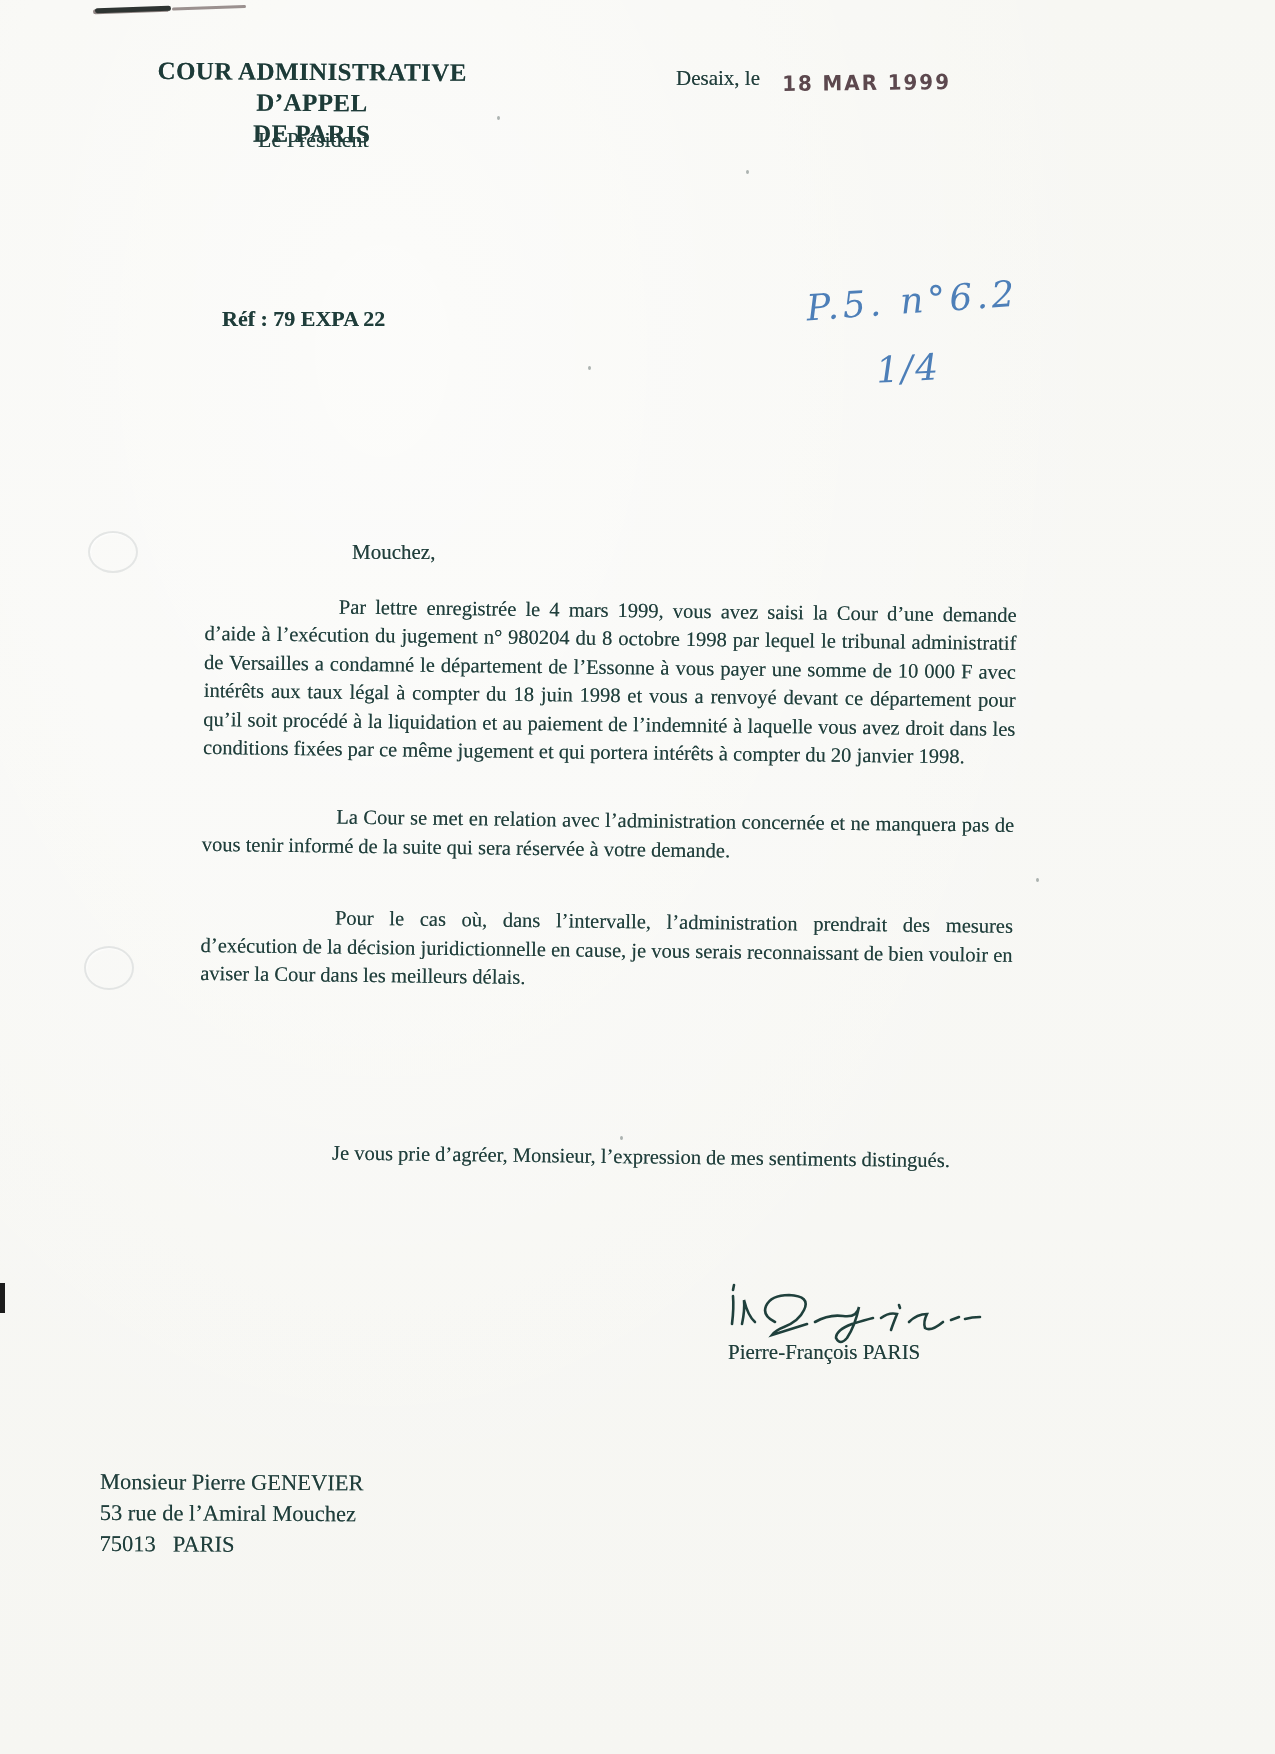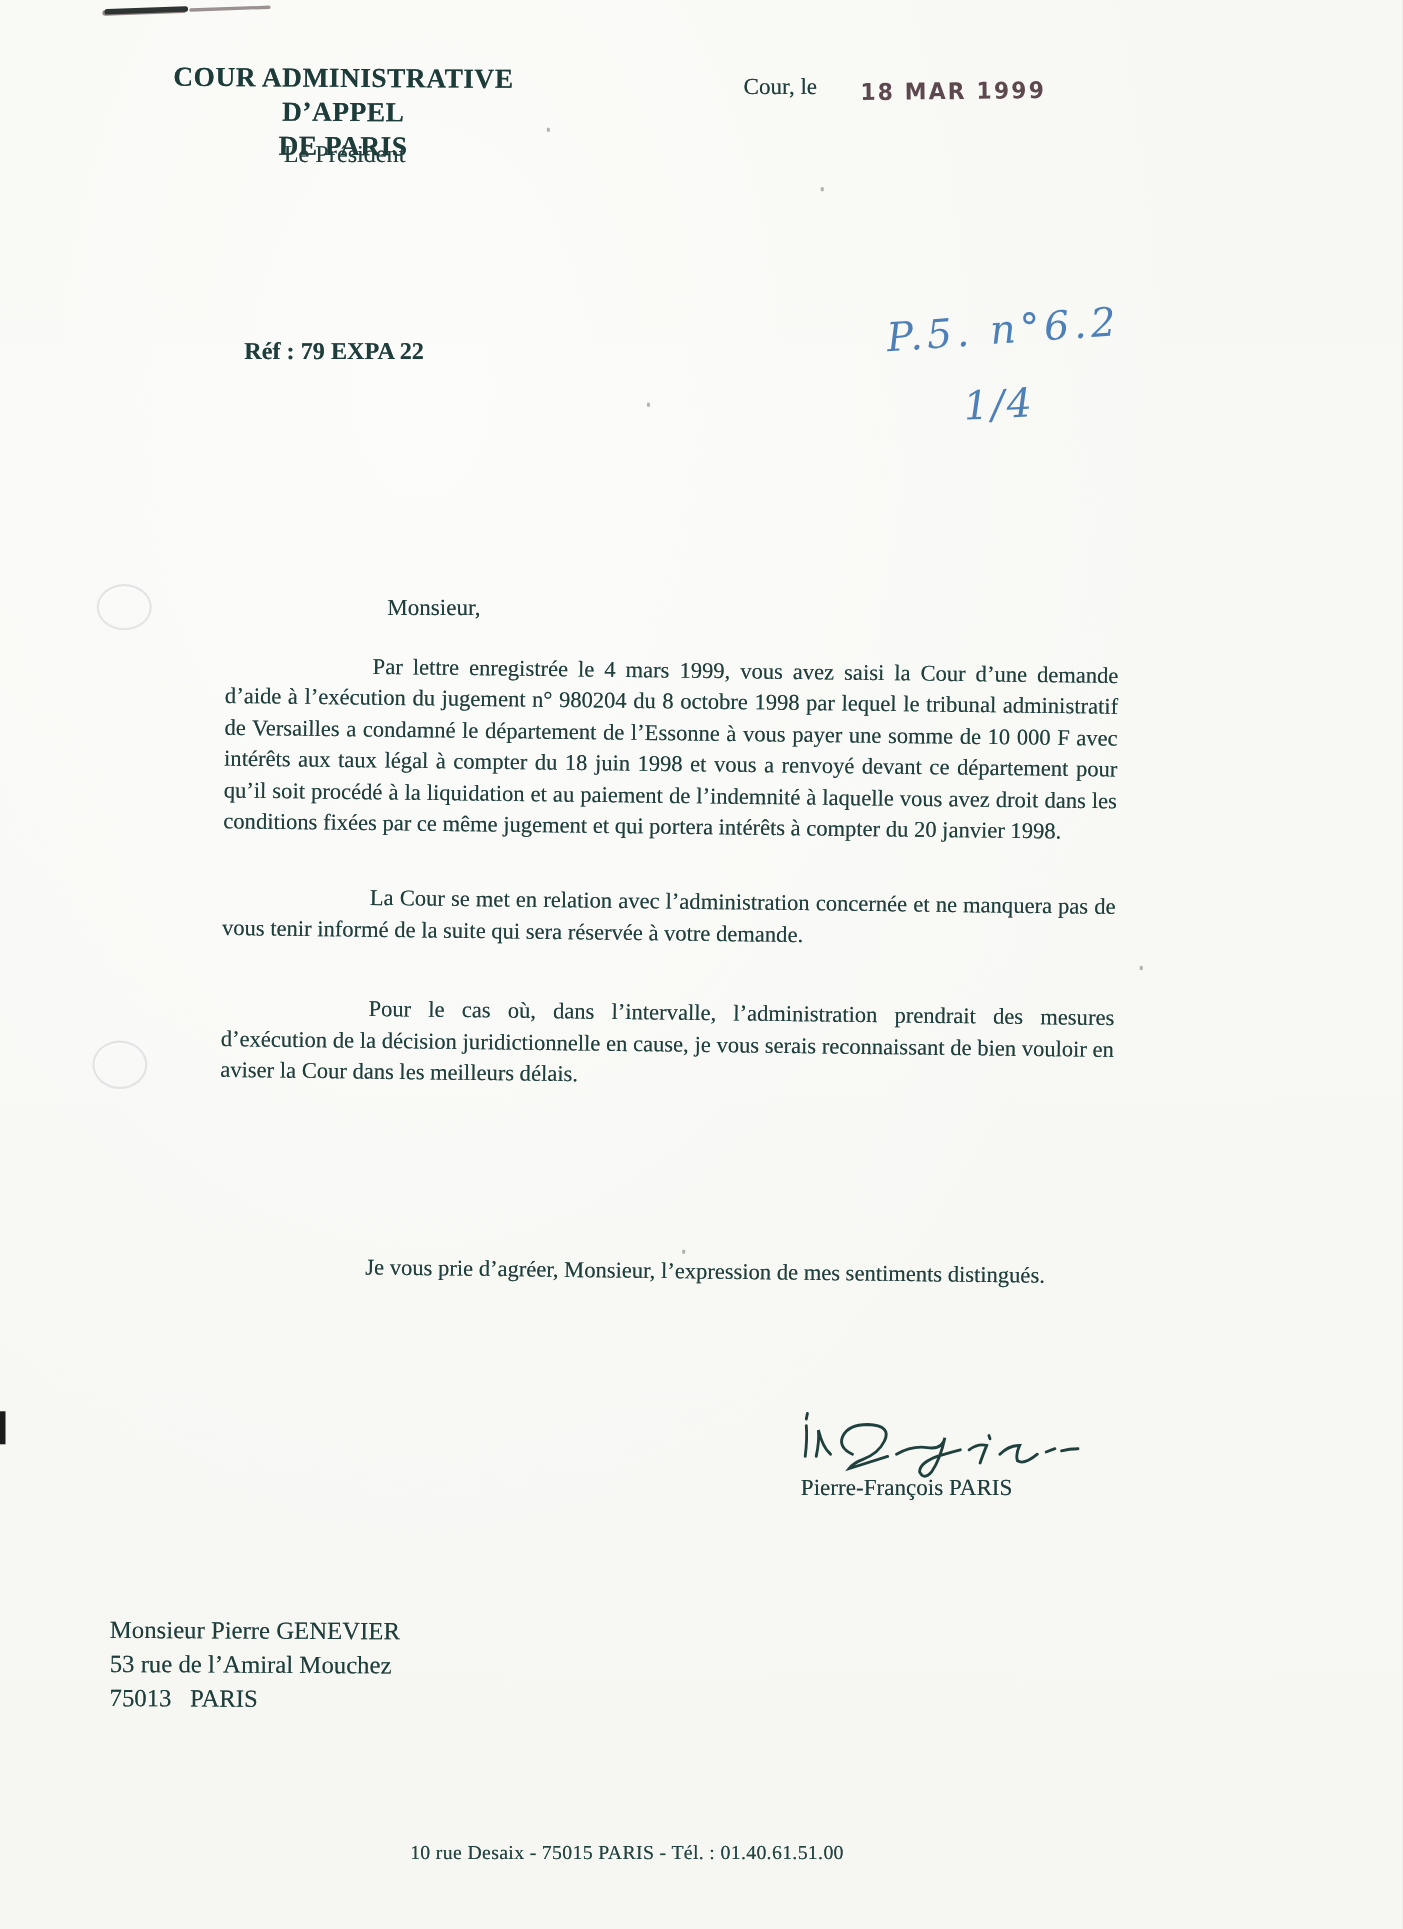--- a/index.html
+++ b/index.html
@@ -93,32 +93,32 @@
 
   <div class="staple"></div>
 
   <div class="org soft">
     <div>COUR ADMINISTRATIVE D’APPEL</div>
     <div>DE PARIS</div>
   </div>
 
   <div class="sender-title soft">Le Président</div>
 
-  <div class="place-date soft">Cour, le</div>
+  <div class="place-date soft">Desaix, le</div>
   <div class="date-stamp">18 MAR 1999</div>
 
   <div class="ref-line soft">Réf : 79 EXPA 22</div>
 
   <div class="hw hw-ref">P.5. n°6.2</div>
   <div class="hw hw-page">1/4</div>
 
   <div class="hole hole1"></div>
   <div class="hole hole2"></div>
 
-  <div class="salutation soft">Monsieur,</div>
+  <div class="salutation soft">Mouchez,</div>
 
   <div class="body-block soft">
     <p class="p1">Par lettre enregistrée le 4 mars 1999, vous avez saisi la Cour d’une demande d’aide à l’exécution du jugement n° 980204 du 8 octobre 1998 par lequel le tribunal administratif de Versailles a condamné le département de l’Essonne à vous payer une somme de 10 000 F avec intérêts aux taux légal à compter du 18 juin 1998 et vous a renvoyé devant ce département pour qu’il soit procédé à la liquidation et au paiement de l’indemnité à laquelle vous avez droit dans les conditions fixées par ce même jugement et qui portera intérêts à compter du 20 janvier 1998.</p>
     <p class="p2">La Cour se met en relation avec l’administration concernée et ne manquera pas de vous tenir informé de la suite qui sera réservée à votre demande.</p>
     <p class="p3">Pour le cas où, dans l’intervalle, l’administration prendrait des mesures d’exécution de la décision juridictionnelle en cause, je vous serais reconnaissant de bien vouloir en aviser la Cour dans les meilleurs délais.</p>
     <p class="p4">Je vous prie d’agréer, Monsieur, l’expression de mes sentiments distingués.</p>
   </div>
 
   <svg class="sig-svg" width="285" height="72" viewBox="0 0 285 72" fill="none">
     <g stroke="#1f403c" stroke-width="2.6" stroke-linecap="round" fill="none">
@@ -132,21 +132,20 @@
     </g>
   </svg>
   <div class="sig-name soft">Pierre-François PARIS</div>
 
   <div class="recipient soft">
     <div>Monsieur Pierre GENEVIER</div>
     <div>53 rue de l’Amiral Mouchez</div>
     <div>75013   PARIS</div>
   </div>
 
-  <div class="footer-line soft">10 rue Desaix - 75015 PARIS - Tél. : 01.40.61.51.00</div>
 
   <div class="edge-mark"></div>
   <div class="speck" style="left:746px;top:170px;"></div>
   <div class="speck" style="left:588px;top:366px;"></div>
   <div class="speck" style="left:225px;top:690px;"></div>
   <div class="speck" style="left:497px;top:116px;"></div>
   <div class="speck" style="left:620px;top:1136px;"></div>
   <div class="speck" style="left:1036px;top:878px;"></div>
 
 </div>

